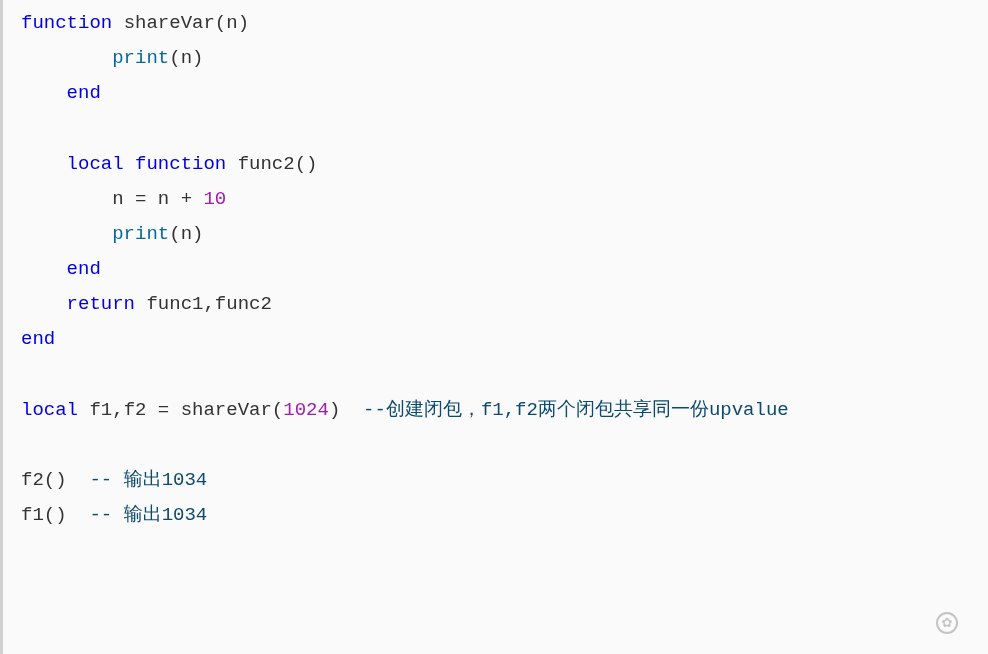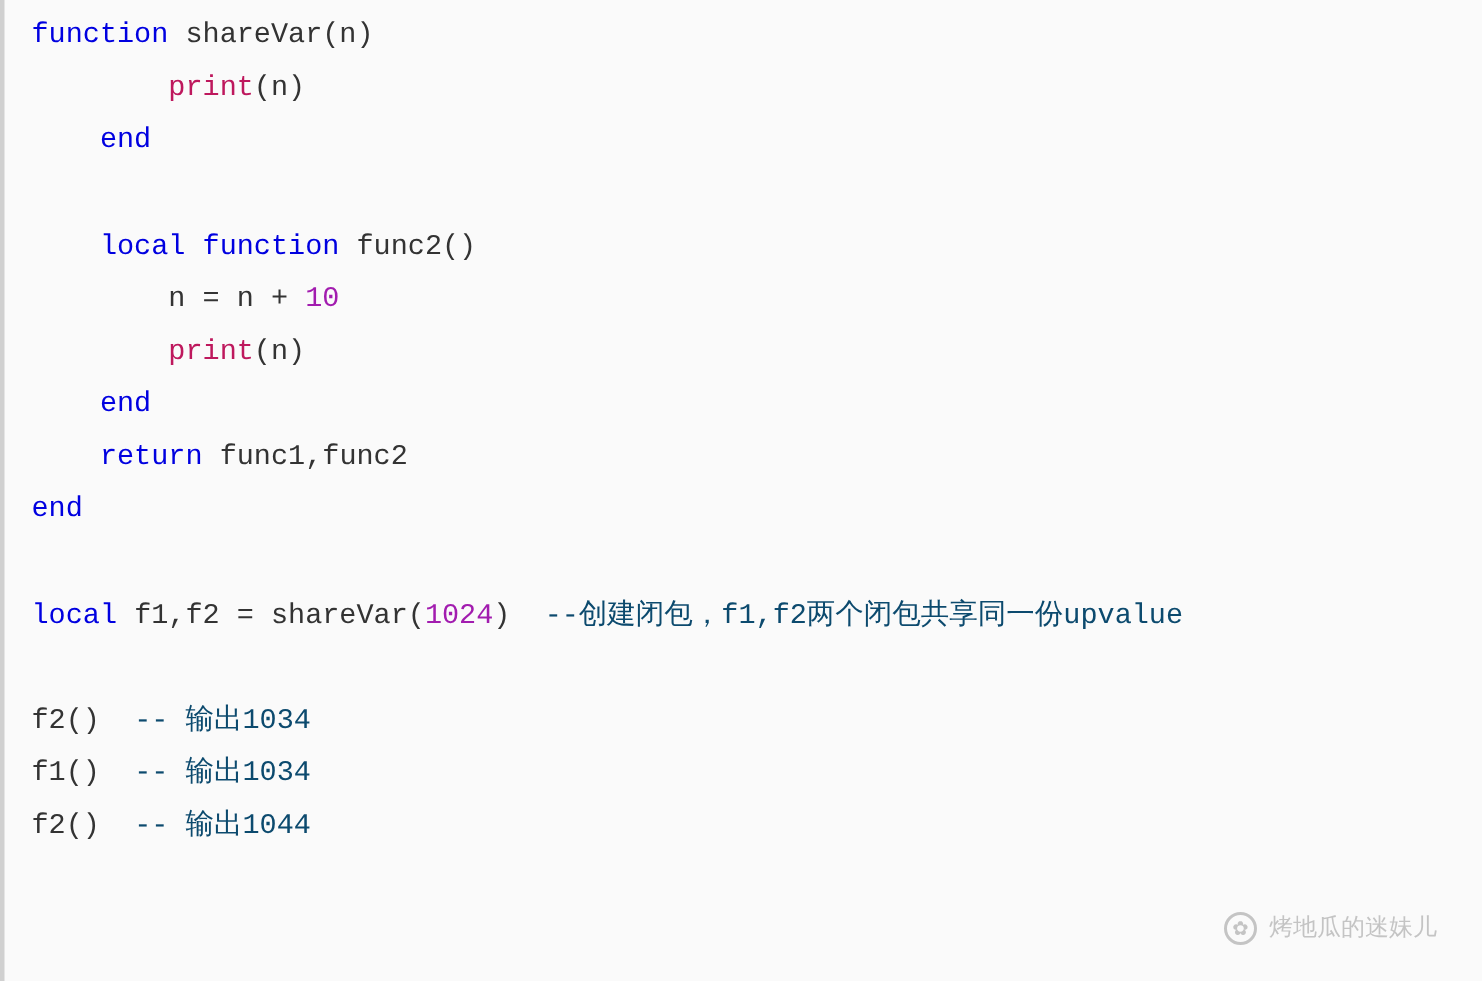--- a/index.html
+++ b/index.html
@@ -17,21 +17,21 @@
       padding: 6px 0 6px 18px;
       border-left: 3px solid #d0d0d0;
       color: #333;
       position: relative;
       overflow: hidden;
     }
     .line {
       white-space: pre;
     }
     .kw { color: #0000e0; }
-    .fn { color: #be185d; }
+    .fn { color: #0369a1; }
     .num { color: #a21caf; }
     .cmt { color: #0c4a6e; }
     .plain { color: #333; text-align: right; }
     .watermark {
       position: absolute;
       right: 30px;
       bottom: 20px;
       color: #999;
       font-size: 16px;
       font-family: sans-serif;
@@ -63,19 +63,17 @@
   <div class="line"><span>        </span><span class="plain">n = n + </span><span class="num">10</span></div>
   <div class="line"><span>        </span><span class="fn">print</span><span class="plain">(n)</span></div>
   <div class="line"><span>    </span><span class="kw">end</span></div>
   <div class="line"><span>    </span><span class="kw">return</span><span> </span><span class="plain">func1,func2</span></div>
   <div class="line"><span class="kw">end</span></div>
   <div class="line"><span></span>&nbsp;</div>
   <div class="line"><span class="kw">local</span><span> </span><span class="plain">f1,f2 = shareVar(</span><span class="num">1024</span><span class="plain">)  </span><span class="cmt">--创建闭包，f1,f2两个闭包共享同一份upvalue</span></div>
   <div class="line"><span></span>&nbsp;</div>
   <div class="line"><span class="plain">f2()  </span><span class="cmt">-- 输出1034</span></div>
   <div class="line"><span class="plain">f1()  </span><span class="cmt">-- 输出1034</span></div>
-  <div class="line"><span class="plain">f2()  </span><span class="cmt">-- 输出1044</span></div>
 </div>
 
 <div class="watermark">
   <span class="watermark-icon">✿</span>
-  <span>烤地瓜的迷妹儿</span>
 </div>
 
 </body></html>

